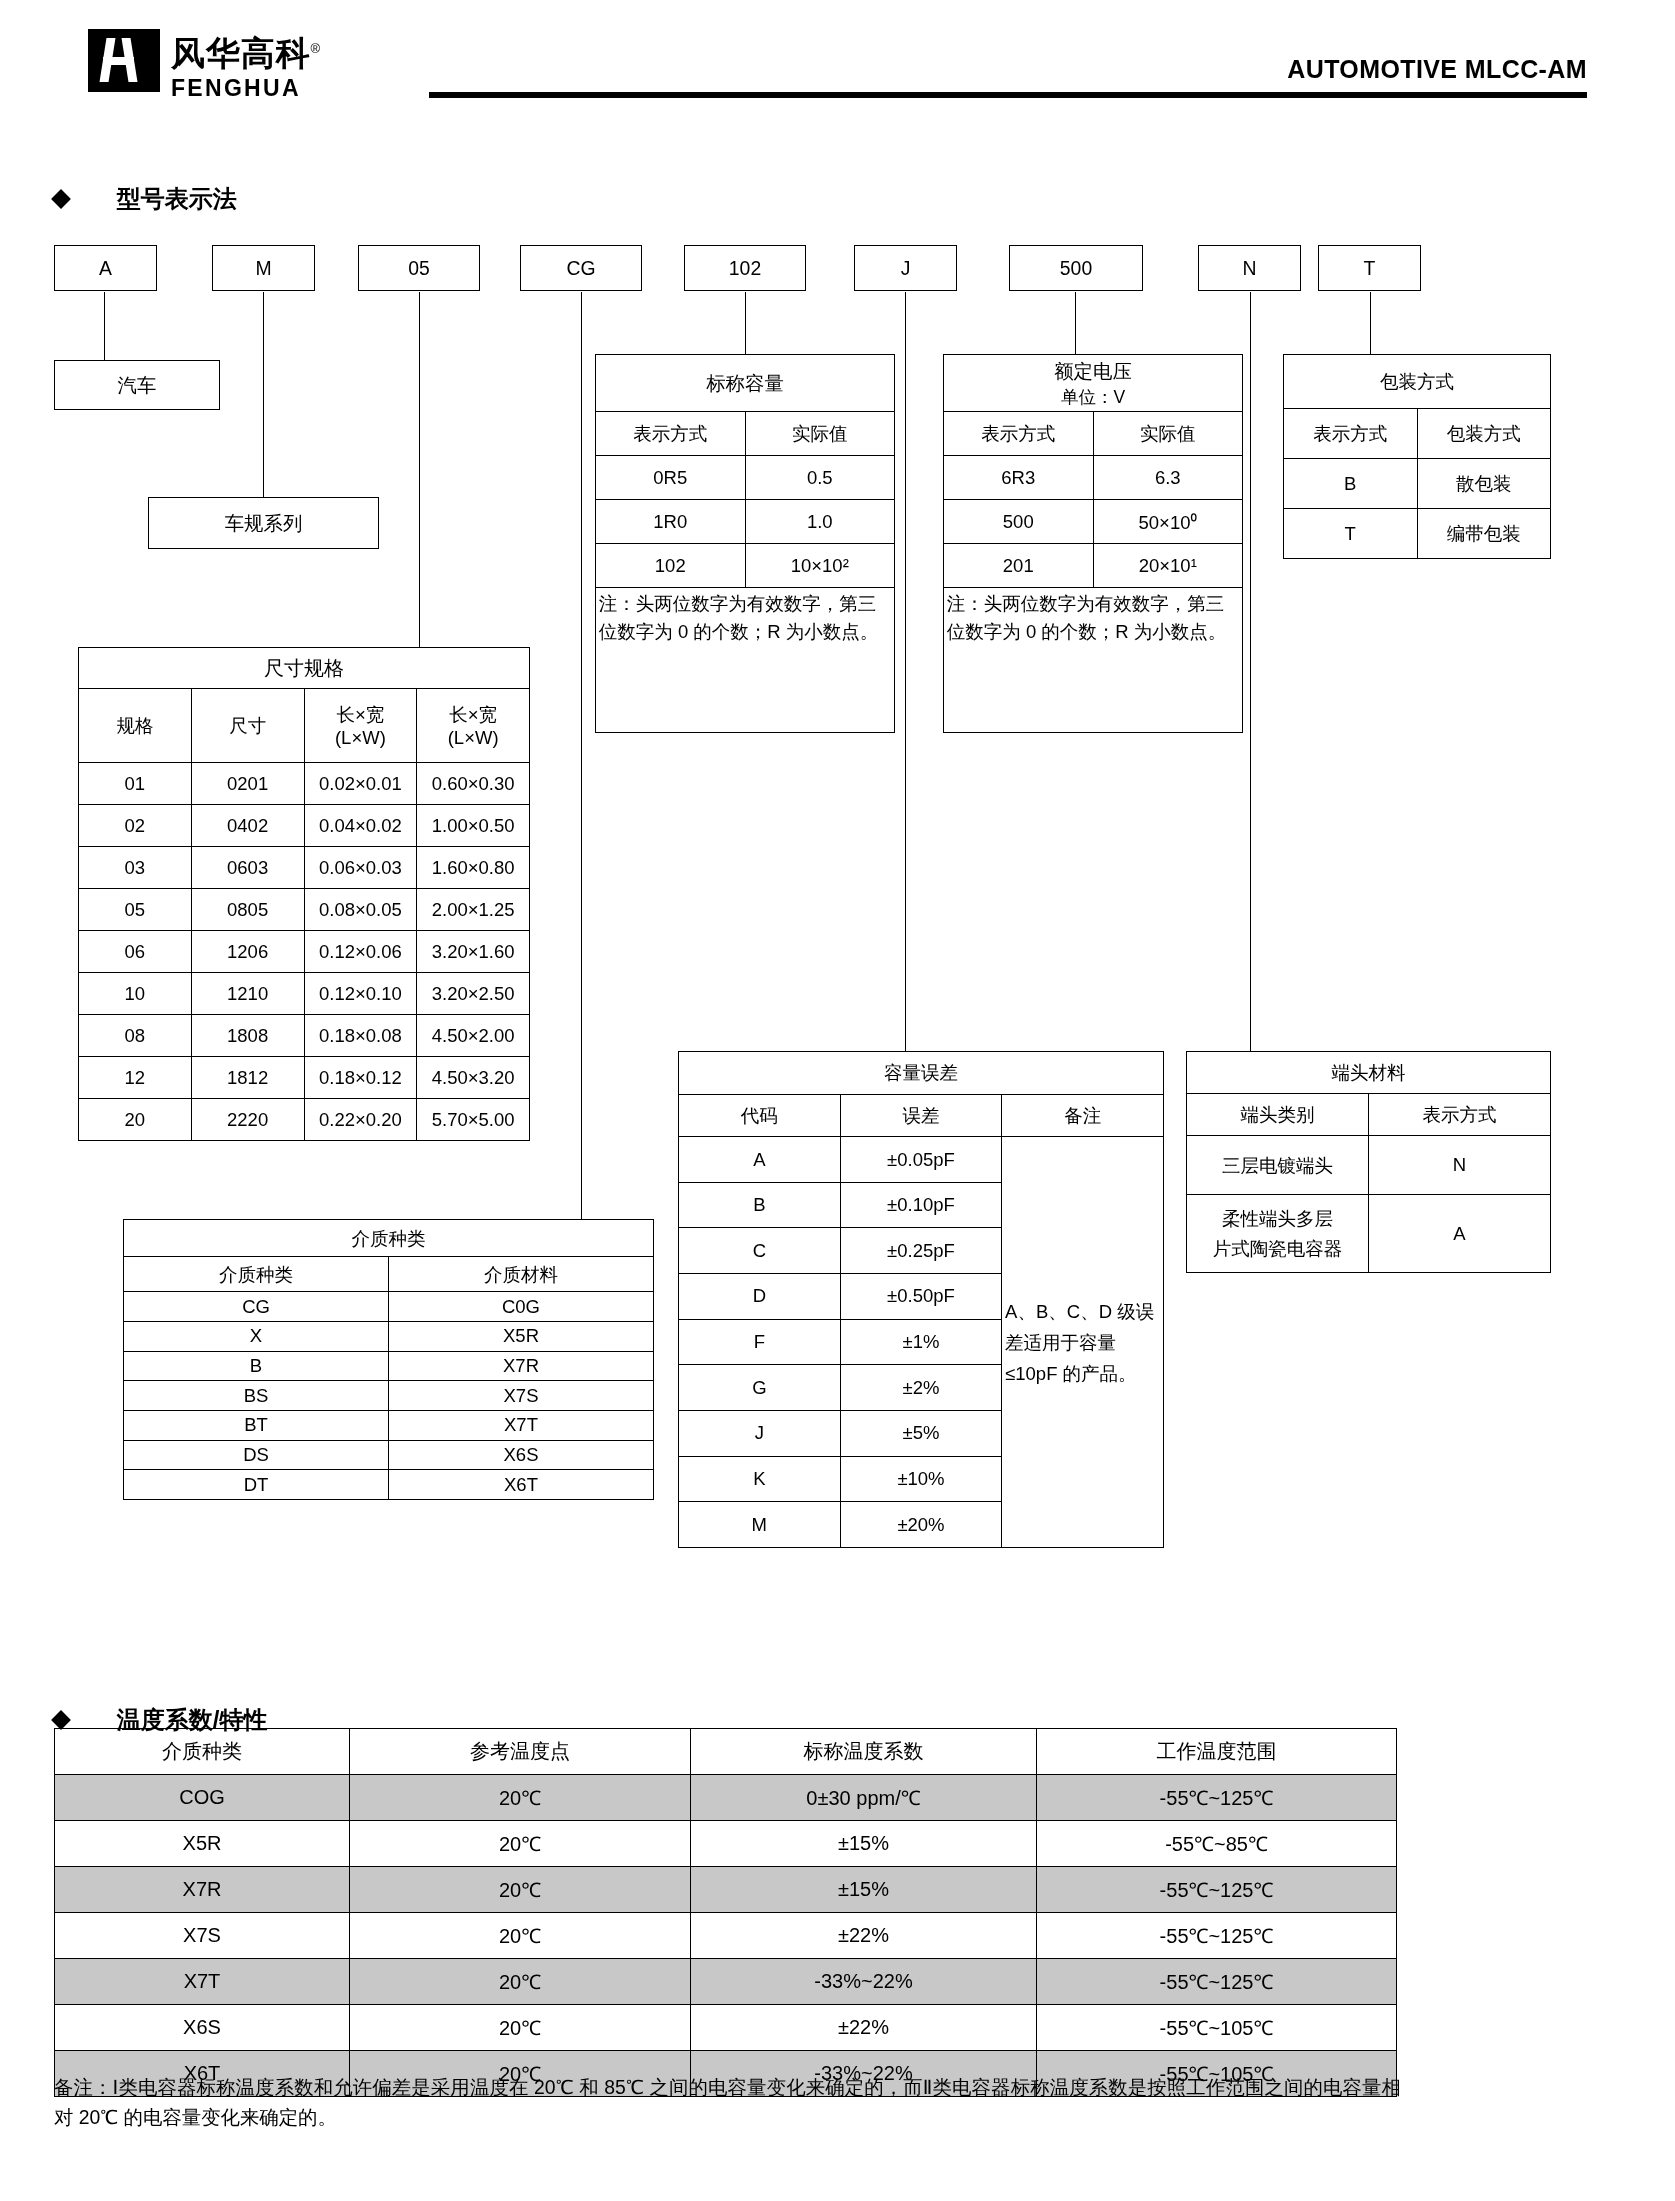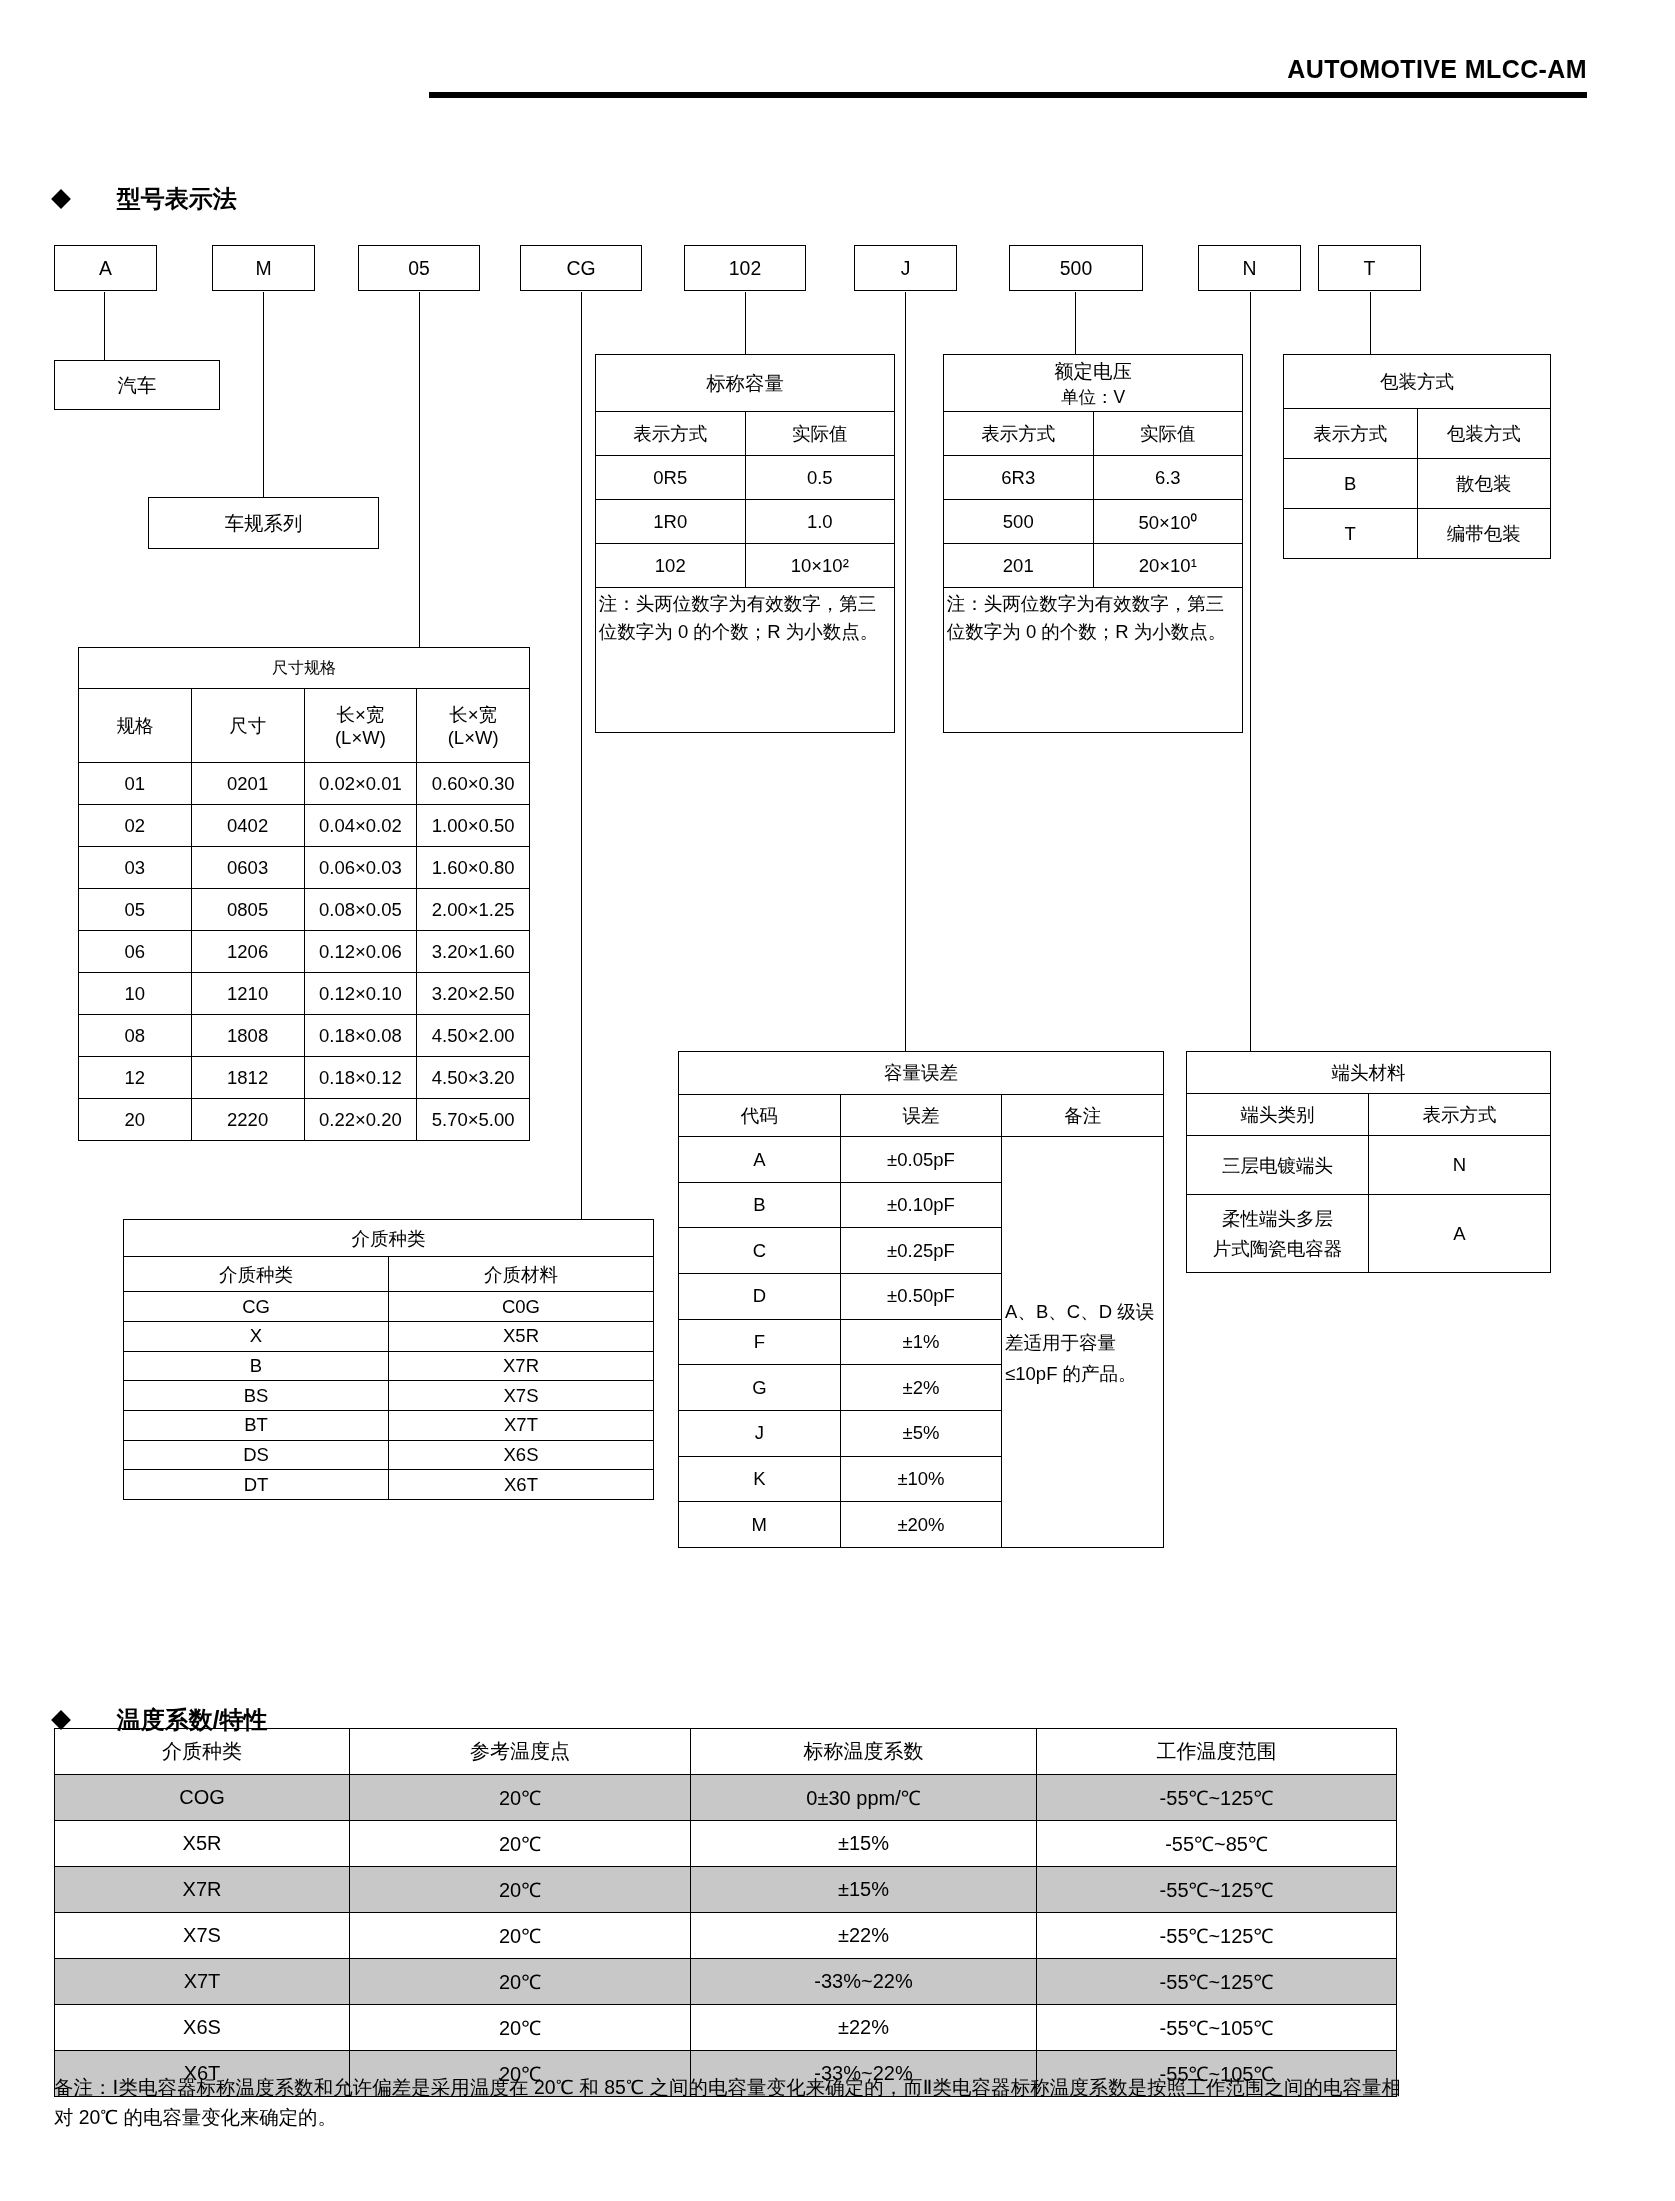--- a/index.html
+++ b/index.html
@@ -199,20 +199,29 @@
     line-height: 30px;
     text-align: justify;
   }
 </style>
 </head>
 <body>
 
 <div class="page">
 
   <div class="header">
+    <div class="logo-wrap">
+      <div class="logo-mark">
+        <div class="logo-bar"></div>
+      </div>
+      <div class="logo-text">
+        <div class="logo-cn"><span>风华高科</span><span class="logo-reg">®</span></div>
+        <div class="logo-en">FENGHUA</div>
+      </div>
+    </div>
     <div class="header-rule"></div>
     <div class="header-title">AUTOMOTIVE MLCC-AM</div>
   </div>
 
   <div class="section-heading" style="left:54px; top:183px;">
     <span class="diamond"></span>
     <span>型号表示法</span>
   </div>
 
   <div class="box" style="left:54px; top:245px; width:103px; height:46px;">A</div>
@@ -244,21 +253,21 @@
   <div class="vline" style="left:1370px; top:292px; height:63px;"></div>
 
   <div class="box" style="left:54px; top:360px; width:166px; height:50px;">汽车</div>
 
   <div class="box" style="left:148px; top:497px; width:231px; height:52px;">车规系列</div>
 
   <div class="tbl" style="left:78px; top:647px; width:452px; height:485px;">
     <table class="t">
       <tbody>
           <tr>
-            <td colspan="4" style="height:41px; font-size:16px;">尺寸规格</td>
+            <td colspan="4" style="height:41px; font-size:20px;">尺寸规格</td>
           </tr>
       <tr style="height:74px;">
         <td style="width:65px;">规格</td>
         <td style="width:81px;">尺寸</td>
         <td style="width:148px;">
               <div>长×宽</div>
               <div>(L×W)</div>
             </td>
         <td>
               <div>长×宽</div>

